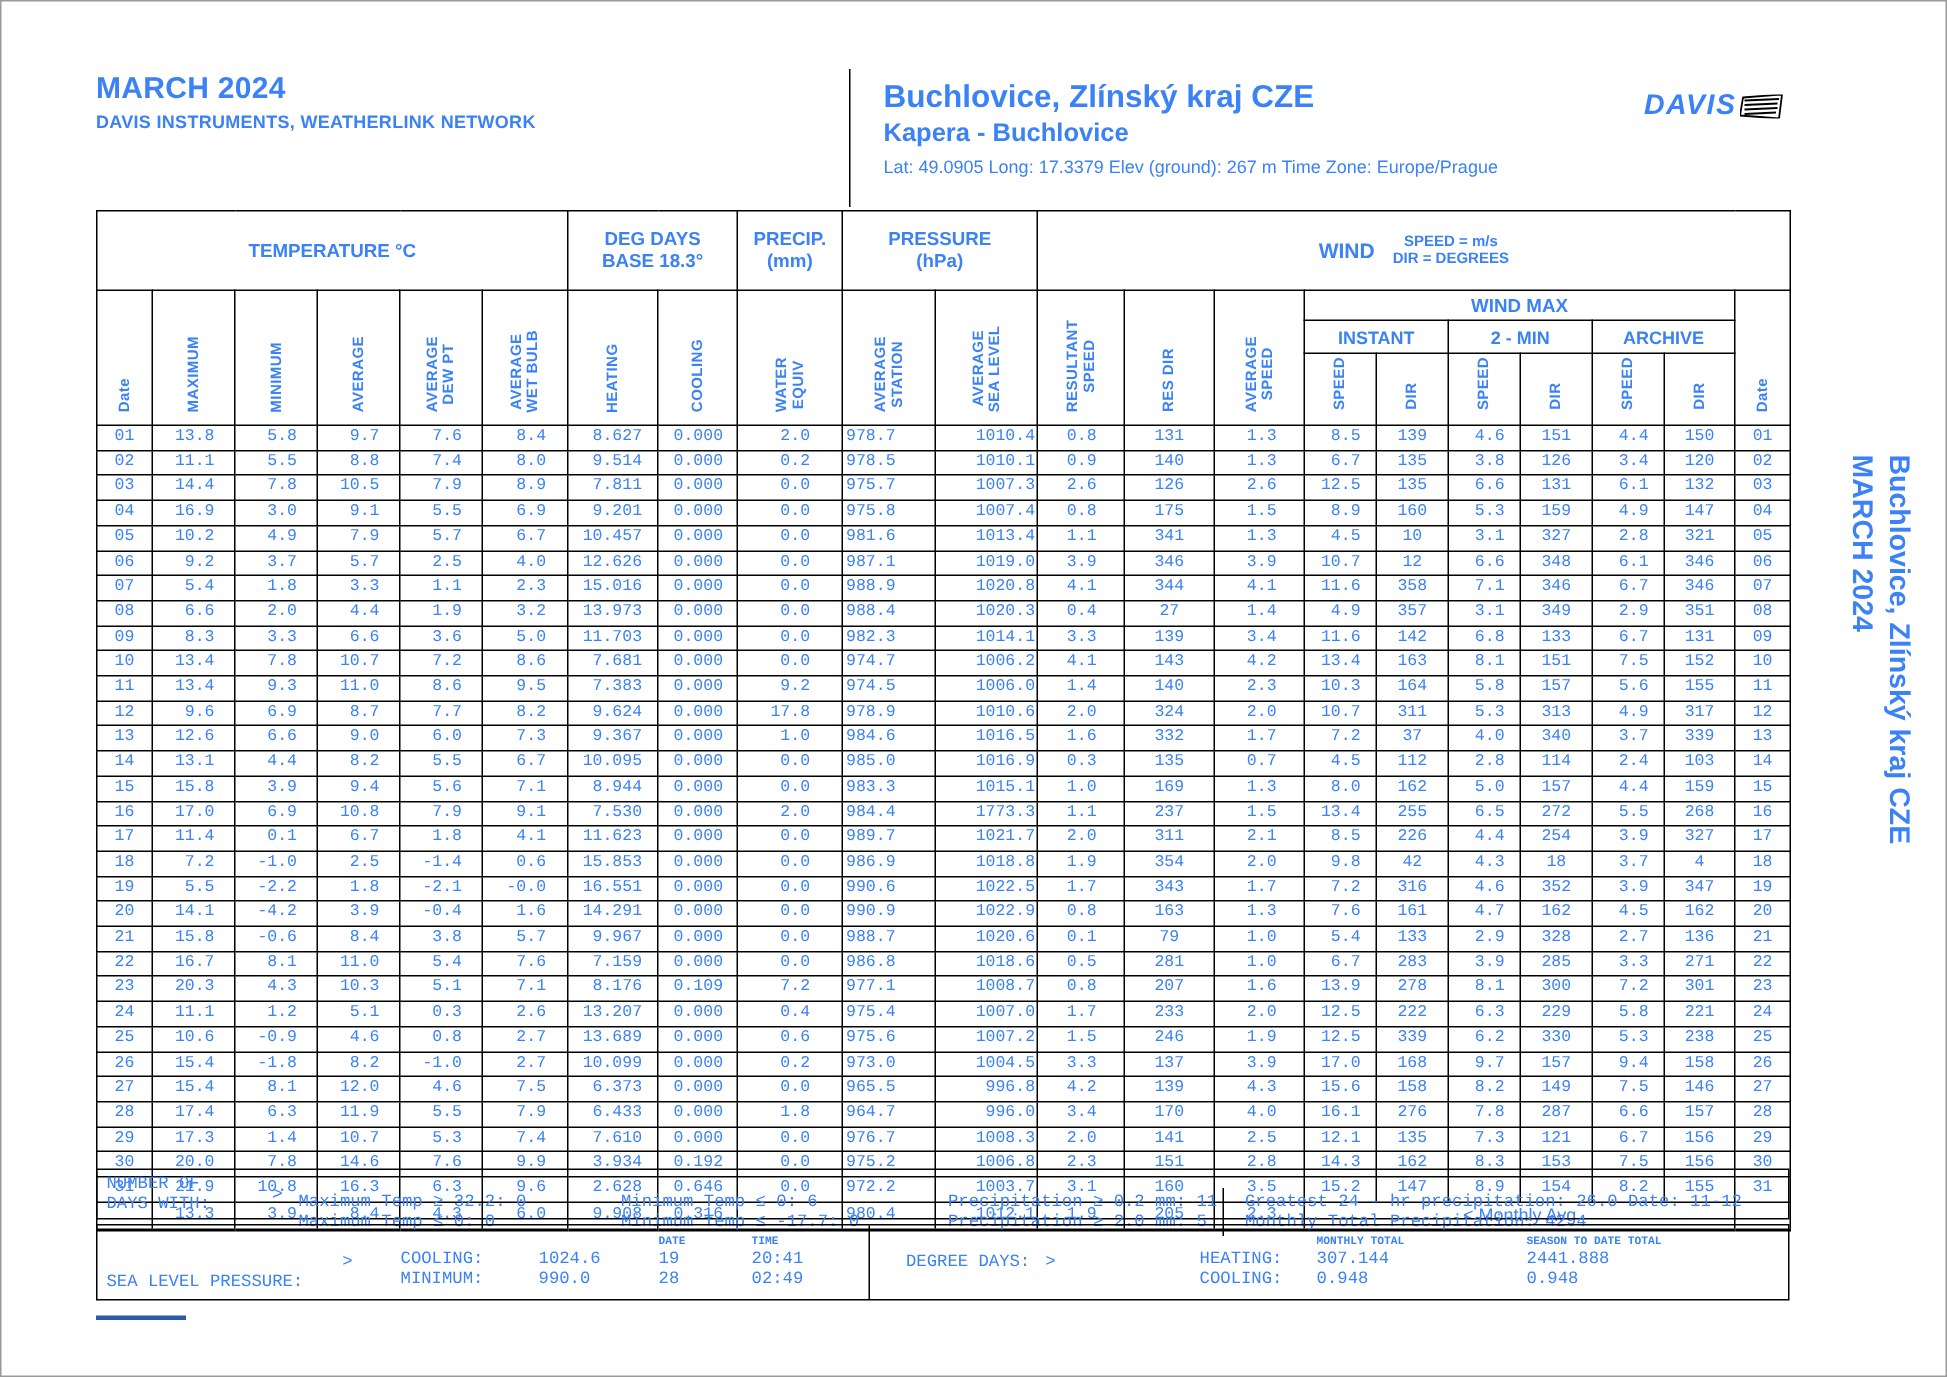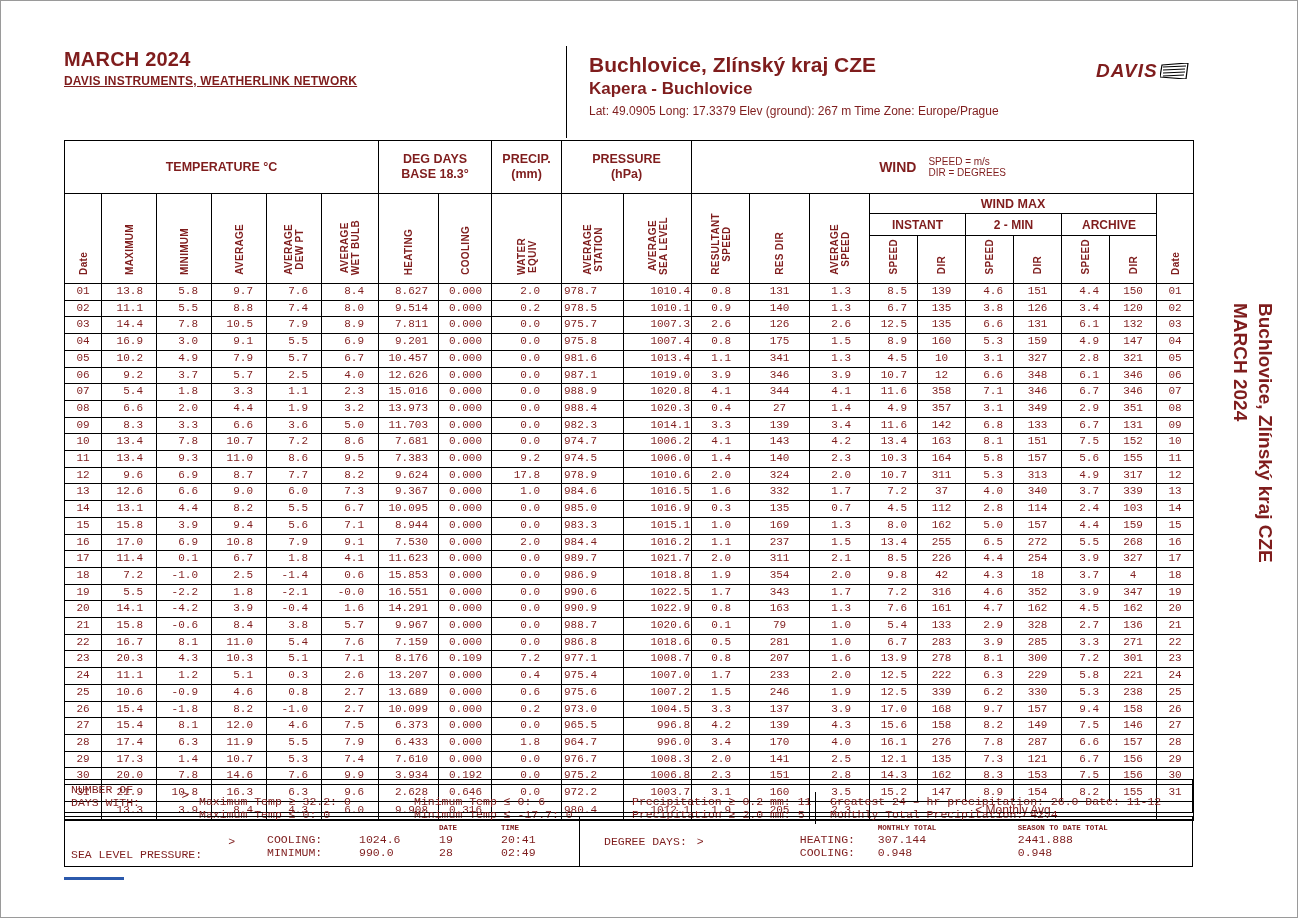--- a/index.html
+++ b/index.html
@@ -1,46 +1,46 @@
 <!DOCTYPE html>
 <html><head>
 <meta charset="utf-8">
 <style>
   * { margin:0; padding:0; box-sizing:border-box; }
   html,body { background:#fff; }
   .page {
     position:relative; width:1298px; height:918px; background:#fff;
-    font-family:"Liberation Sans", sans-serif; color:#7f1d1d; overflow:hidden;
+    font-family:"Liberation Sans", sans-serif; color:#3b82f6; overflow:hidden;
     border:1px solid #9a9a9a;
   }
   
   .hdr-left { position:absolute; left:63px; top:47px; width:495px; }
   .hdr-month { font-size:20px; font-weight:bold; letter-spacing:.2px; }
   .hdr-title { font-size:24px; font-weight:bold; margin-top:2px; letter-spacing:.2px; }
-  .hdr-sub   { font-size:12px; font-weight:bold; margin-top:3px; letter-spacing:.2px;text-decoration:underline; }
+  .hdr-sub   { font-size:12px; font-weight:bold; margin-top:3px; letter-spacing:.2px; }
   .hdr-divider { position:absolute; left:565px; top:45px; width:1px; height:92px; background:#000; }
   .hdr-right { position:absolute; left:588px; top:52px; width:500px; }
   .stn-name { font-size:21px; font-weight:bold; }
   .stn-sub  { font-size:17px; font-weight:bold; margin-top:2px; }
   .stn-meta { font-size:12px; margin-top:5px; }
   .davis-logo { position:absolute; left:1095px; top:59px; display:flex; align-items:center; }
   .davis-text { font-size:19px; font-weight:900; font-style:italic; letter-spacing:1px; }
   .davis-mark { margin-left:2px; }
 
   
   table.clim { position:absolute; left:63px; top:139px; width:1129px;
     border-collapse:collapse; table-layout:fixed; }
   table.clim th, table.clim td { border:1px solid #000; }
   thead th { font-weight:bold; text-align:center; vertical-align:middle;
     white-space:pre-line; border:1.5px solid #000; }
   .grp  { font-size:12.5px; height:37px; line-height:15px; }
   .windgrp { font-size:12.5px; }
   .wind-flex { display:flex; align-items:center; justify-content:center; gap:12px; }
   .wind-word { font-size:14px; font-weight:bold; }
-  .wind-legend { font-size:10px; font-weight:normal; text-align:left; white-space:pre-line; line-height:11px; }
+  .wind-legend { font-size:10px; font-weight:bold; text-align:center; white-space:pre-line; line-height:11px; }
   .sub1 { height:20px; font-size:12.5px; }
   .sub2 { height:22px; font-size:12px; }
   .rot { vertical-align:bottom; text-align:center; padding-bottom:5px; height:48px; }
   .vert { writing-mode:vertical-rl; transform:rotate(180deg); display:inline-block;
     font-size:10px; font-weight:bold; letter-spacing:.3px; line-height:11px;
     white-space:pre-line; max-height:84px; }
   tbody td { font-family:"Liberation Mono","DejaVu Sans Mono",monospace; font-size:11px;
     height:15.7px; line-height:15.7px; padding:0;
     border-left:1px solid #000; border-right:1px solid #000;
     border-top:1px solid #dcdcdc; border-bottom:1px solid #dcdcdc; }
@@ -541,21 +541,21 @@
           <td class="c0 ctr">16</td>
           <td class="c1 rgt">17.0</td>
           <td class="c2 rgt">6.9</td>
           <td class="c3 rgt">10.8</td>
           <td class="c4 rgt">7.9</td>
           <td class="c5 rgt">9.1</td>
           <td class="c6 rgt">7.530</td>
           <td class="c7 rgt">0.000</td>
           <td class="c8 rgt">2.0</td>
           <td class="c9 rgt">984.4</td>
-          <td class="c10 rgt">1016.2</td>
+          <td class="c10 rgt">1773.3</td>
           <td class="c11 rgt">1.1</td>
           <td class="c12 ctr">237</td>
           <td class="c13 rgt">1.5</td>
           <td class="c14 rgt">13.4</td>
           <td class="c15 ctr">255</td>
           <td class="c16 rgt">6.5</td>
           <td class="c17 ctr">272</td>
           <td class="c18 rgt">5.5</td>
           <td class="c19 ctr">268</td>
           <td class="c20 ctr">16</td>

